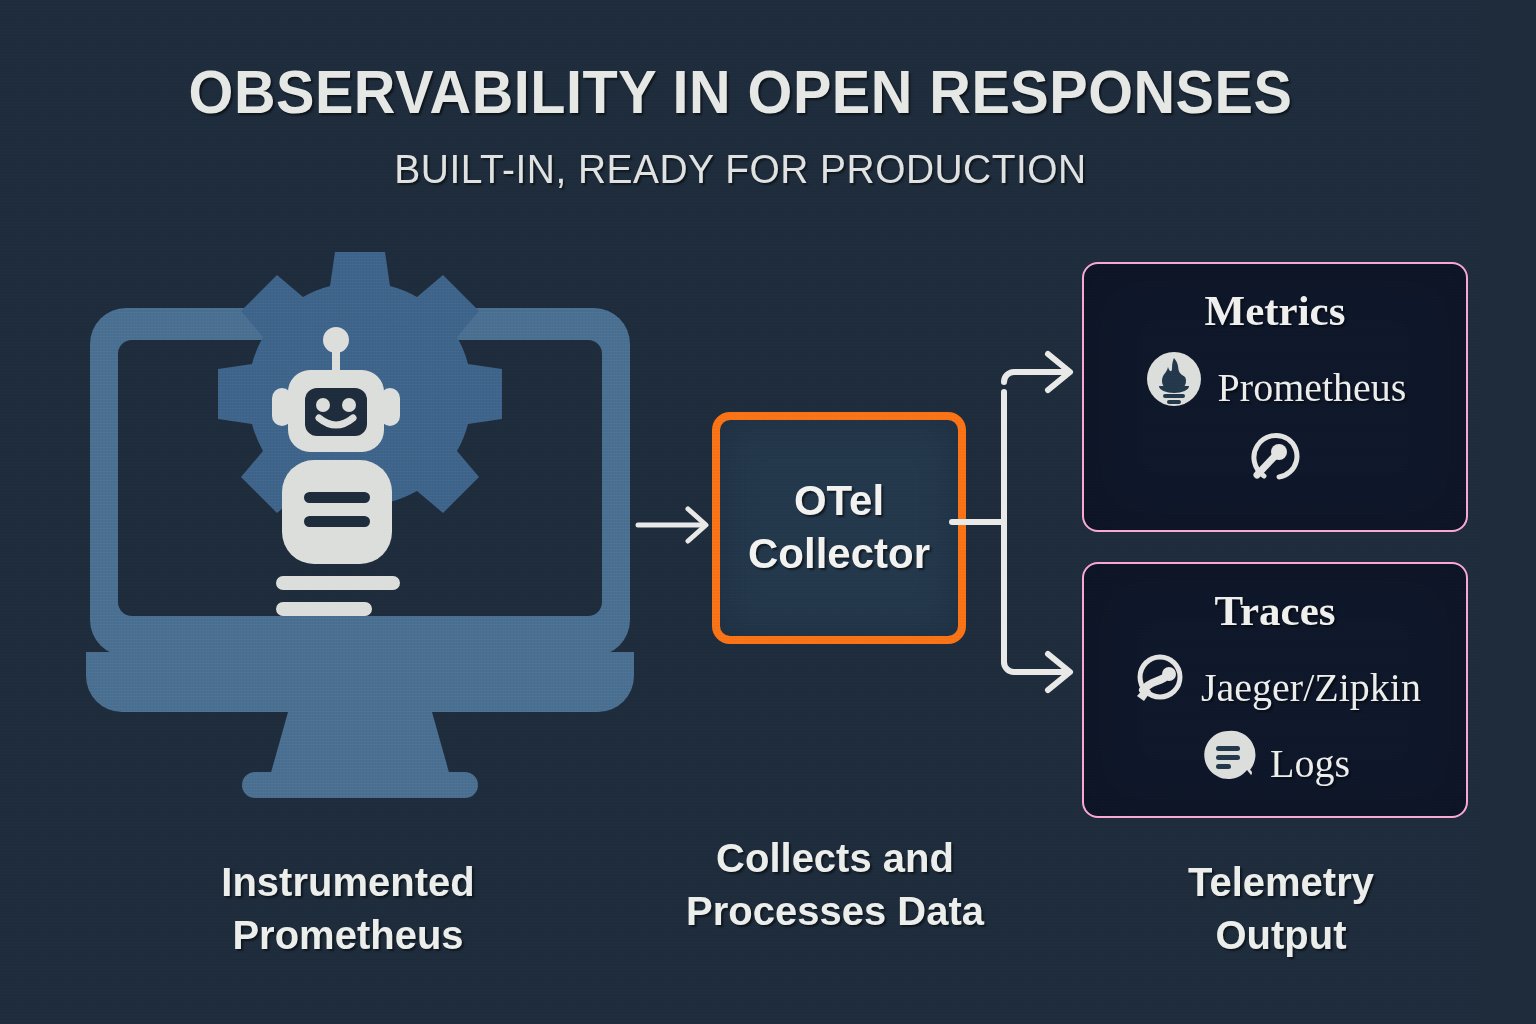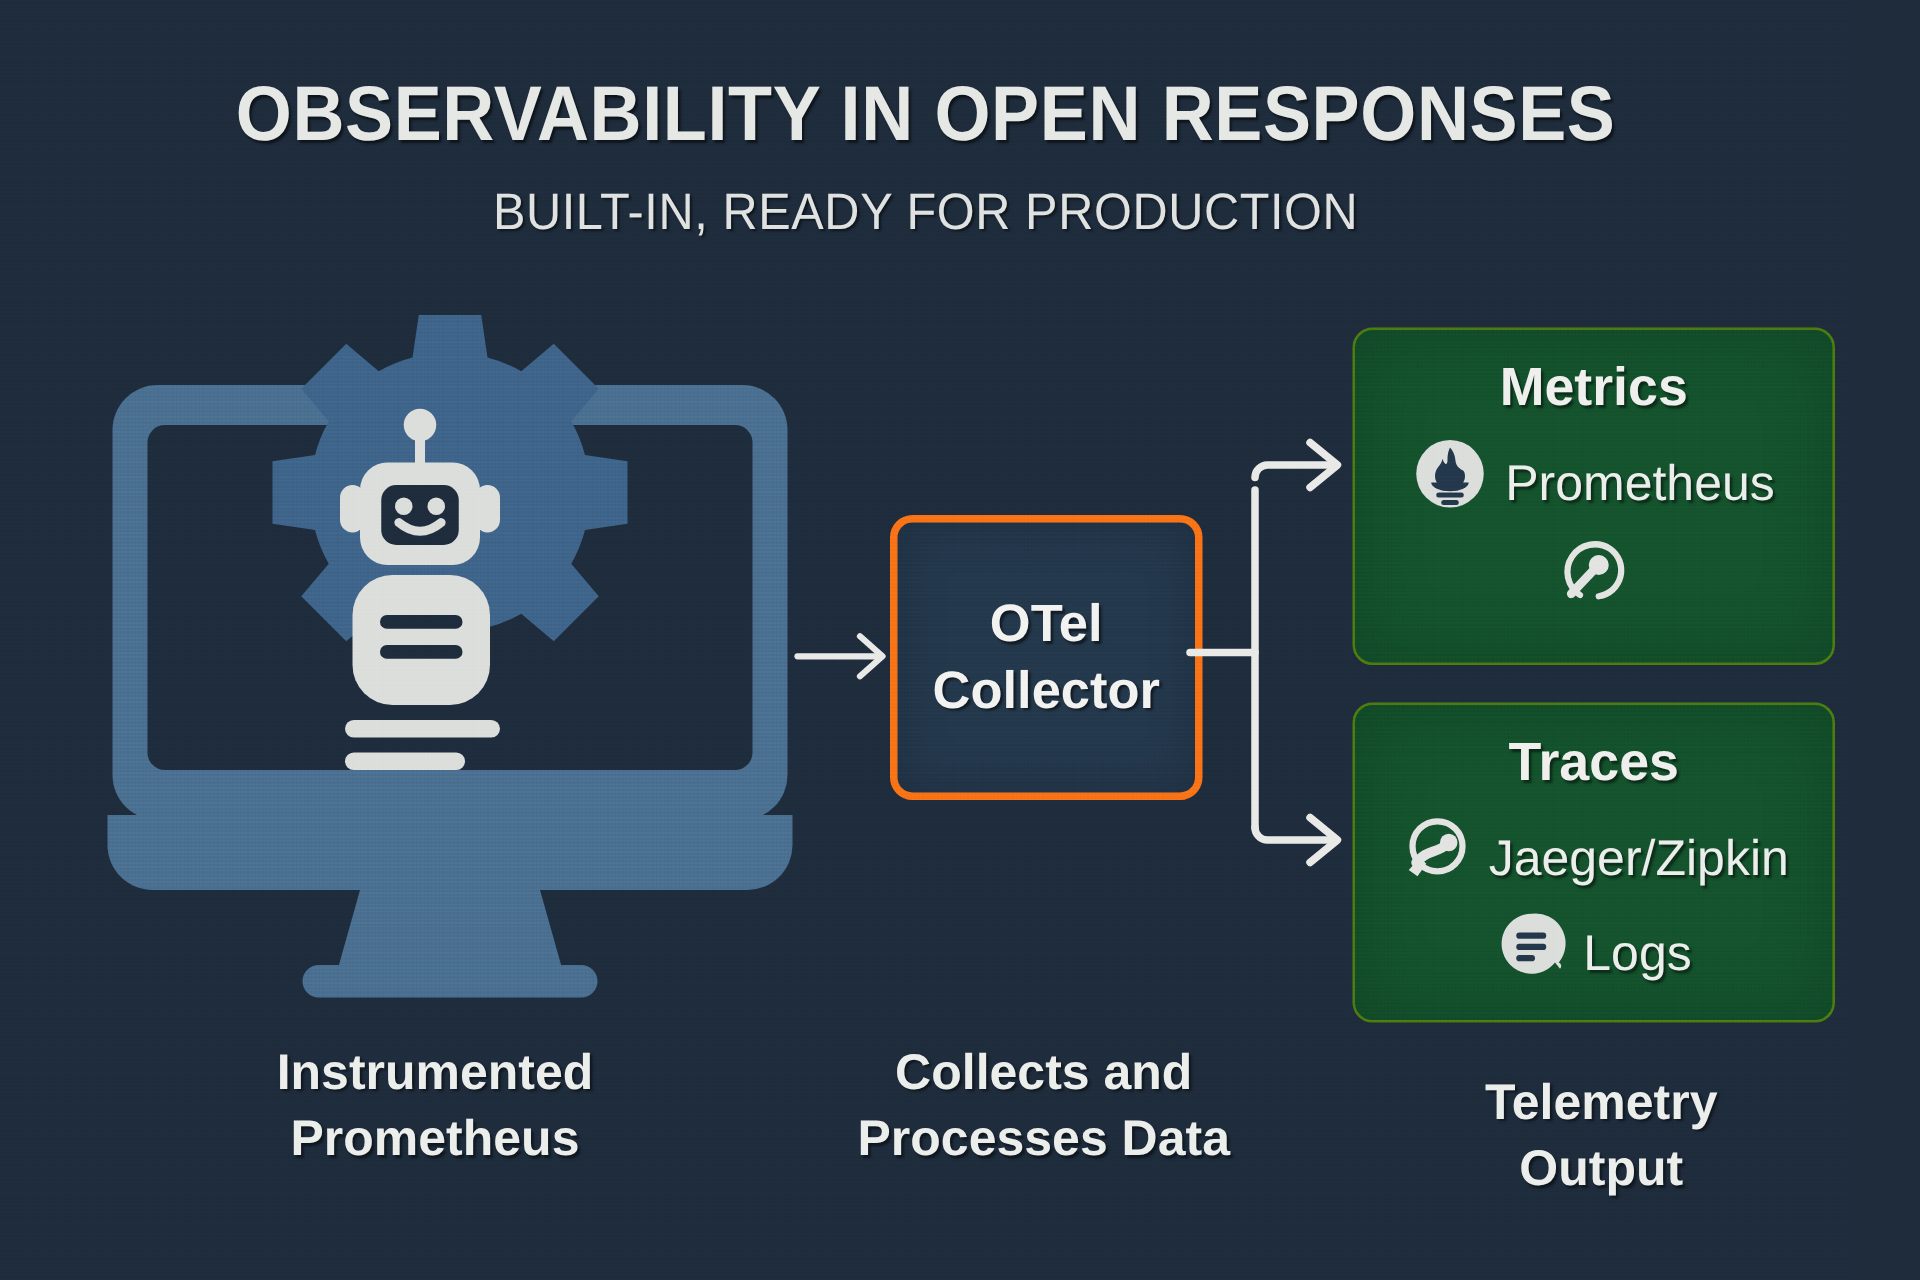--- a/index.html
+++ b/index.html
@@ -60,56 +60,57 @@
   
   .caption {
     position: absolute;
     text-align: center;
     font-size: 40px;
     font-weight: bold;
     line-height: 1.32;
     color: #eceeec;
     text-shadow: 2px 2px 2px rgba(0,0,0,.5);
   }
-  #caption-app      { left: 128px;  top: 832px; width: 440px; }
+  #caption-app      { left: 128px;  top: 856px; width: 440px; }
   #caption-collect  { left: 600px;  top: 832px; width: 470px; }
   #caption-output   { left: 1086px; top: 856px; width: 390px; }
 
   
   #illustration { position: absolute; left: 60px; top: 248px; width: 600px; height: 560px; }
 
   
   #otel-box {
     position: absolute;
     left: 712px; top: 412px;
     width: 238px; height: 216px;
-    border: 6px solid #f97316;
+    border: 8px solid #f97316;
     border-radius: 18px;
     background: #24384c;
     box-shadow: inset 0 0 40px rgba(0,0,0,.18);
     display: flex;
     align-items: center;
     justify-content: center;
   }
   #otel-label {
     text-align: center;
     font-size: 42px;
     font-weight: bold;
     line-height: 1.26;
     color: #f2f3f1;
     text-shadow: 2px 2px 2px rgba(0,0,0,.55);
   }
 
   
   .panel {
     position: absolute;
-    border: 2px solid #4d7c0f;
+    border: 2px solid #f9a8d4;
     border-radius: 16px;
-    background: #14532d;
+    background: #0f172a;
     box-shadow: inset 0 0 60px rgba(0,0,0,.16);
+    font-family: Liberation Serif, serif;
   }
   #panel-metrics { left: 1082px; top: 262px; width: 382px; height: 266px; }
   #panel-traces  { left: 1082px; top: 562px; width: 382px; height: 252px; }
 
   .panel-title {
     text-align: center;
     margin-top: 22px;
     font-size: 43px;
     font-weight: bold;
     color: #eff0ee;

